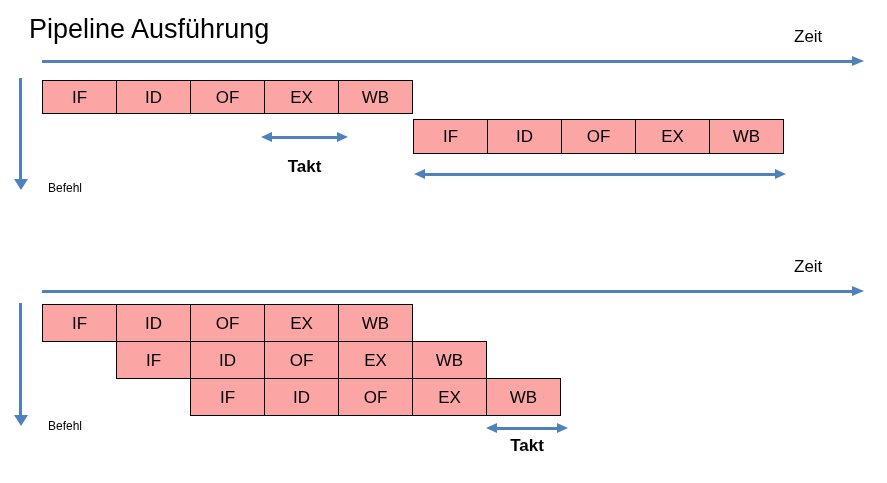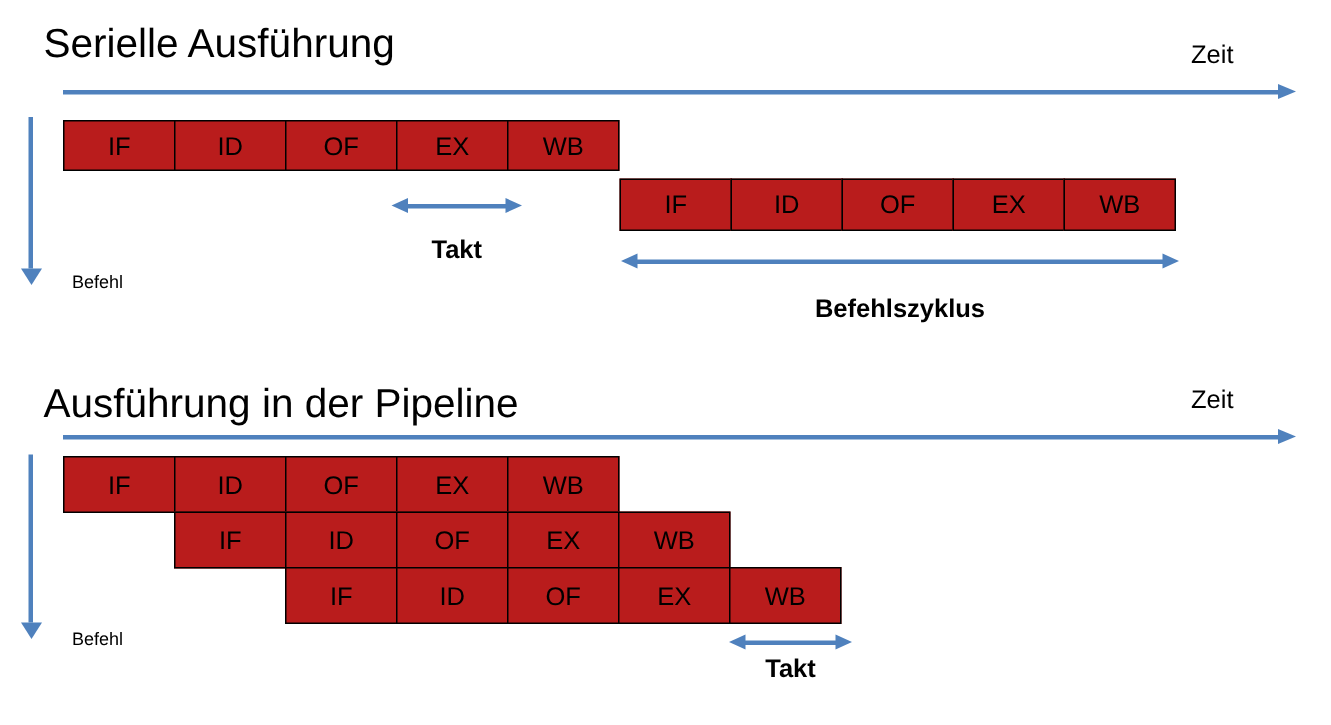--- a/index.html
+++ b/index.html
@@ -95,21 +95,21 @@
     text-align: center;
   }
 
   
   .stage-row {
     position: absolute;
     display: flex;
   }
   .stage-box {
     box-sizing: border-box;
-    background: #b91c1c;
+    background: #fca5a5;
     border: 1px solid #000000;
     margin-left: -1px;
     display: flex;
     align-items: center;
     justify-content: center;
     font-size: 17px;
     line-height: 17px;
     color: #000000;
   }
   .stage-box:first-child { margin-left: 0; }
@@ -152,21 +152,21 @@
     white-space: nowrap;
     text-align: center;
     font-weight: bold;
   }
 </style>
 </head>
 <body>
 
 <div class="panel" id="panel-serial">
 
-  <div class="panel-title">Serielle Ausführung</div>
+  <div class="panel-title">Pipeline Ausführung</div>
 
   <div class="time-axis" style="left:42px; top:56px; width:822px;">
     <div class="axis-line" style="width:810px;"></div>
     <div class="axis-head" style="left:810px;"></div>
   </div>
   <div class="time-label" style="left:794px; top:27px;">Zeit</div>
 
   <div class="instr-axis" style="left:14px; top:78px; height:112px;">
     <div class="v-line" style="height:101px;"></div>
     <div class="v-head"></div>
@@ -194,27 +194,25 @@
     <div class="m-line" style="left:8px; width:71px;"></div>
     <div class="m-head-r"></div>
   </div>
   <div class="measure-label" style="left:261px; top:157px; width:87px;">Takt</div>
 
   <div class="measure" style="left:414px; top:169px; width:372px;">
     <div class="m-head-l"></div>
     <div class="m-line" style="left:8px; width:356px;"></div>
     <div class="m-head-r"></div>
   </div>
-  <div class="measure-label" style="left:414px; top:196px; width:372px;">Befehlszyklus</div>
 
 </div>
 
 <div class="panel" id="panel-pipeline">
 
-  <div class="panel-title">Ausführung in der Pipeline</div>
 
   <div class="time-axis" style="left:42px; top:46px; width:822px;">
     <div class="axis-line" style="width:810px;"></div>
     <div class="axis-head" style="left:810px;"></div>
   </div>
   <div class="time-label" style="left:794px; top:17px;">Zeit</div>
 
   <div class="instr-axis" style="left:14px; top:63px; height:123px;">
     <div class="v-line" style="height:112px;"></div>
     <div class="v-head"></div>

